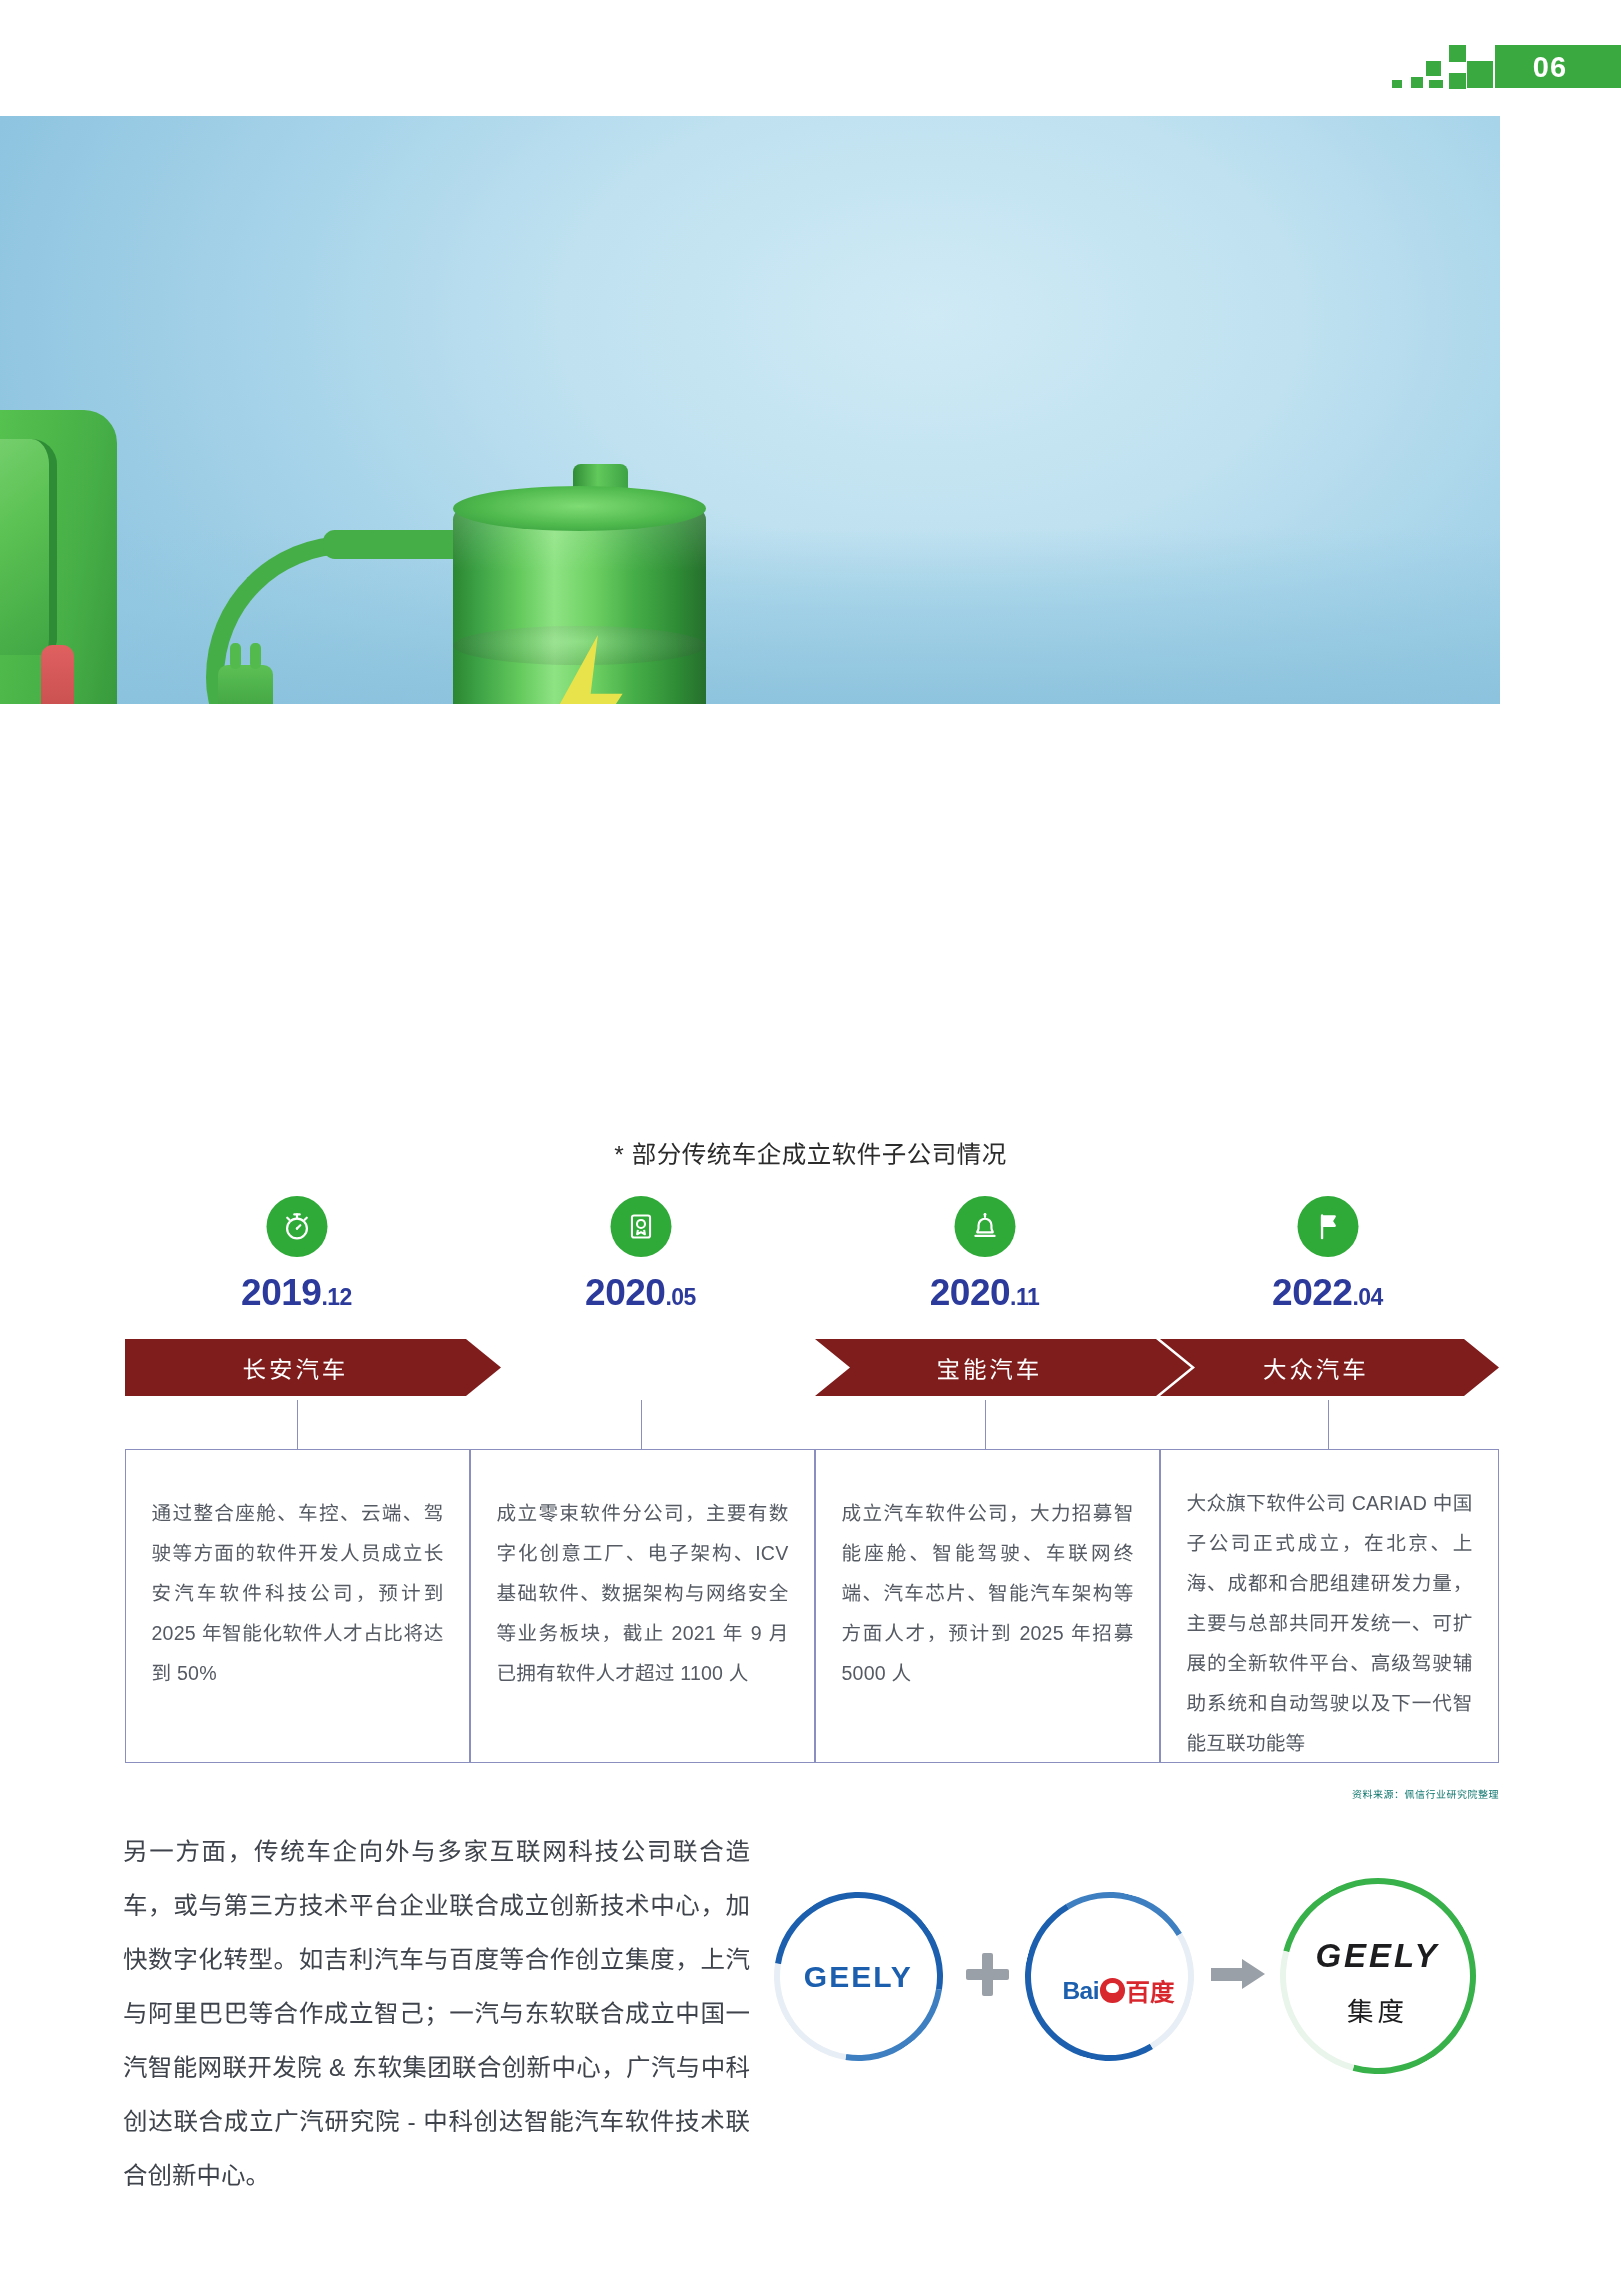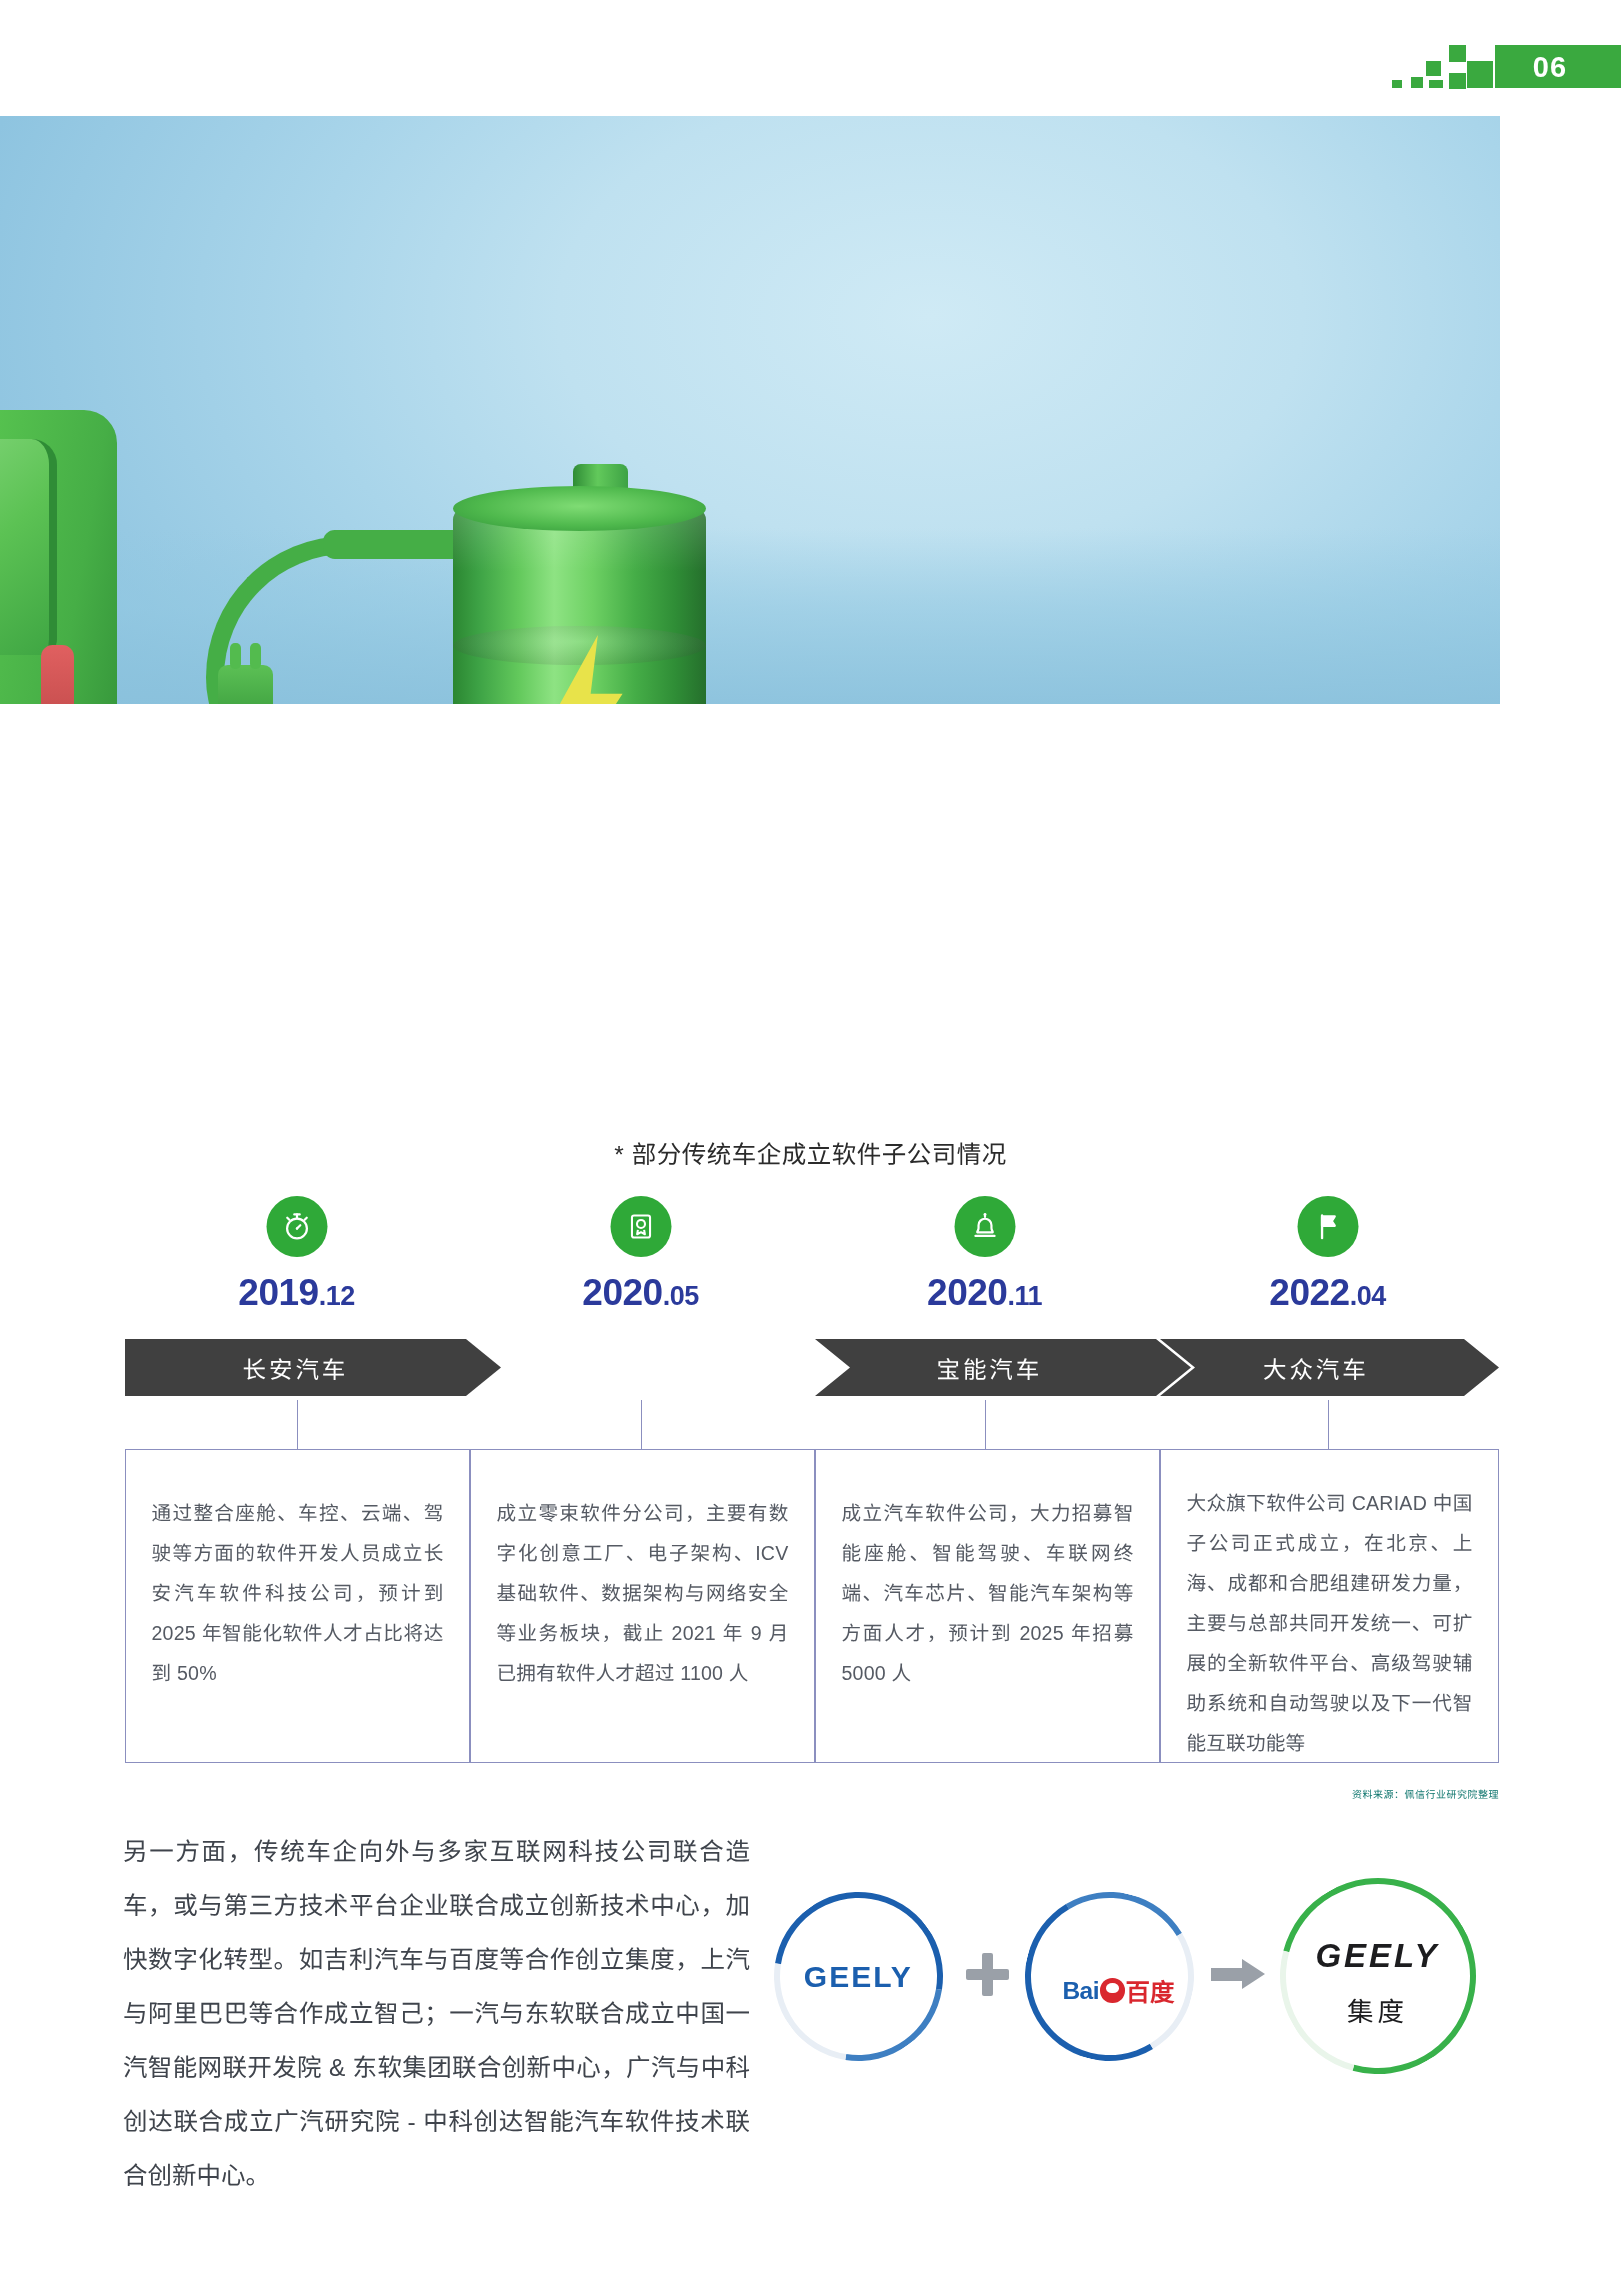--- a/index.html
+++ b/index.html
@@ -149,31 +149,31 @@
   .tl-icon{
     position:absolute;top:0;left:50%;transform:translateX(-50%);
     width:61px;height:61px;border-radius:50%;background:#2fa938;
     display:flex;align-items:center;justify-content:center;
   }
   .tl-date{
     position:absolute;top:76px;left:0;width:100%;text-align:center;
     color:#2b3a9b;font-weight:bold;font-size:37px;letter-spacing:-0.5px;
     white-space:nowrap;
   }
-  .tl-date .mon{font-size:27px;}
+  .tl-date .mon{font-size:23px;}
   .tl-stem{
     position:absolute;top:204px;left:50%;width:1px;height:51px;
     background:#8b8fbf;
   }
 
   .banner{
     position:absolute;left:125px;top:1339px;width:1374px;height:57px;
   }
   .seg{
-    position:absolute;top:0;height:57px;background:#404040;
+    position:absolute;top:0;height:57px;background:#7f1d1d;
     display:flex;align-items:center;justify-content:center;
     color:#fff;font-size:23.5px;letter-spacing:2.9px;
   }
   .seg.s0{left:0;width:376px;
     clip-path:polygon(0 0,341px 0,376px 50%,341px 100%,0 100%);}
   .seg.s1{left:345px;width:376px;
     clip-path:polygon(0 0,341px 0,376px 50%,341px 100%,0 100%,35px 50%);}
   .seg.s2{left:690px;width:376px;
     clip-path:polygon(0 0,341px 0,376px 50%,341px 100%,0 100%,35px 50%);}
   .seg.s3{left:1035px;width:339px;

